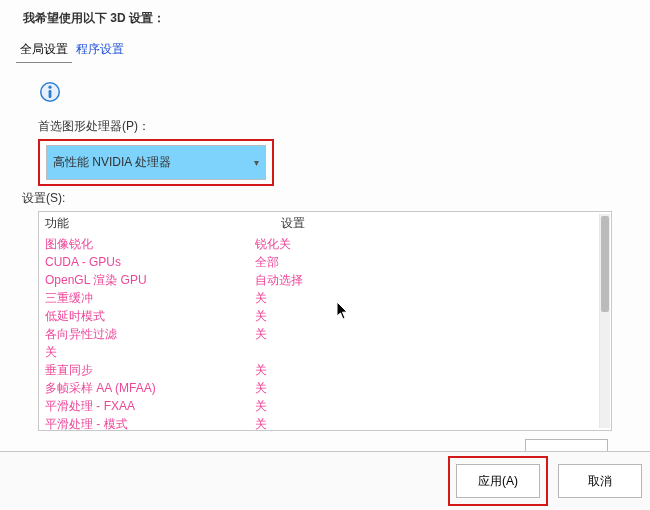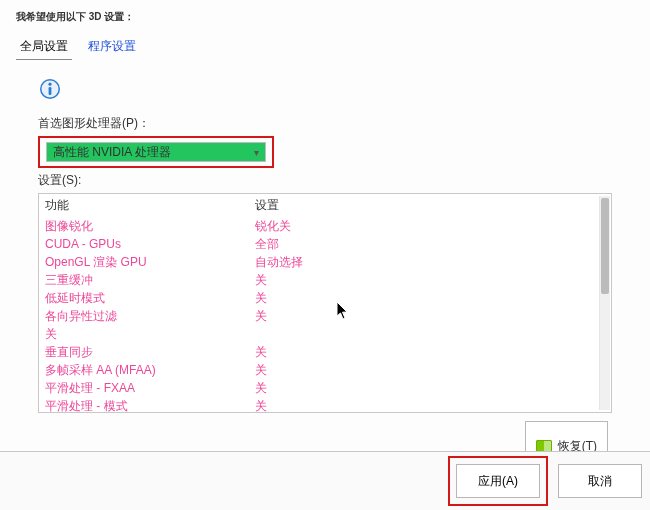--- a/index.html
+++ b/index.html
@@ -14,30 +14,29 @@
     overflow: hidden;
   }
   .window {
     width: 650px;
     height: 510px;
     background: #fdfdfd;
     position: relative;
     box-sizing: border-box;
   }
   .header {
-    padding: 10px 16px 6px 16px;
+    padding: 10px 16px 6px 23px;
     font-weight: bold;
-    font-size: 10px;
+    font-size: 12px;
   }
   .tabs {
     display: flex;
     padding: 0 16px;
     font-size: 12px;
     border-bottom: 1px solid transparent;
-    gap: 12px;
     margin-top: 4px;
   }
   .tab {
     padding: 4px 4px;
     cursor: pointer;
     color: #1d4ed8;
   }
   .tab.active {
     color: #000;
     border-bottom: 1px solid #888;
@@ -76,33 +75,32 @@
     border: 2px solid #d31818;
     padding: 4px 6px;
     margin: 4px 0 4px 16px;
     width: 220px;
   }
   .combo {
     display: flex;
     align-items: center;
     justify-content: space-between;
     border: 1px solid #bdbdbd;
-    background: #22c55e;
-    height: 20px;
+    background: #7dd3fc;
+    height: 35px;
     padding: 0 6px;
     font-size: 12px;
     cursor: pointer;
     box-sizing: border-box;
   }
   .combo .chev {
     color: #555;
     font-size: 10px;
   }
   .settings-label {
-    margin-left: 16px;
     margin-top: 2px;
     font-size: 12px;
   }
   .grid-wrap {
     margin: 4px 16px 0 16px;
     border: 1px solid #c8c8c8;
     background: #fff;
     height: 218px;
     position: relative;
     overflow: hidden;
@@ -113,20 +111,21 @@
     overflow-y: auto;
   }
   .grid-header, .grid-row {
     display: flex;
     font-size: 12px;
     line-height: 18px;
   }
   .grid-header {
     padding: 2px 6px 3px 6px;
     color: #333;
+    gap: 26px;
   }
   .grid-row {
     padding: 0 6px;
     color: #ec4899;
   }
   .col-a { width: 210px; }
   .col-b { flex: 1; }
   .scrollbar {
     position: absolute;
     right: 1px;

